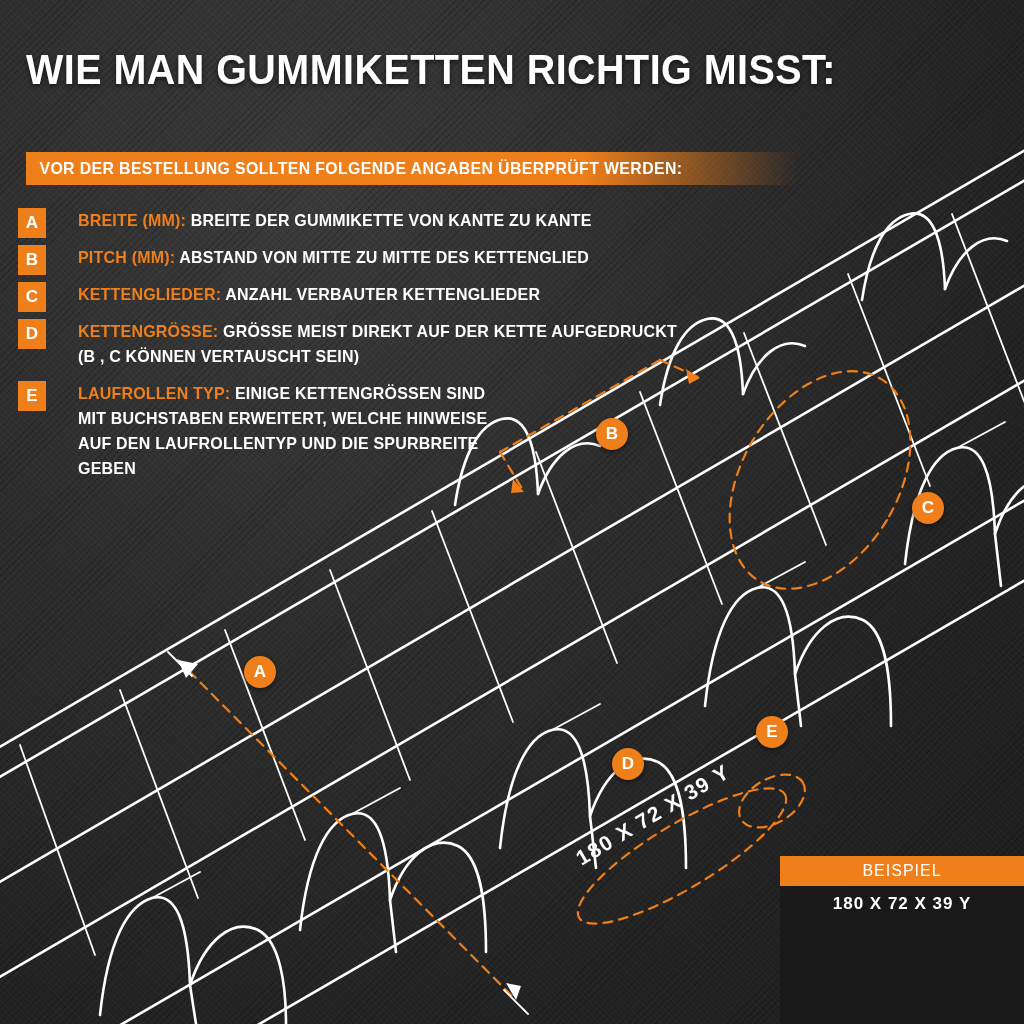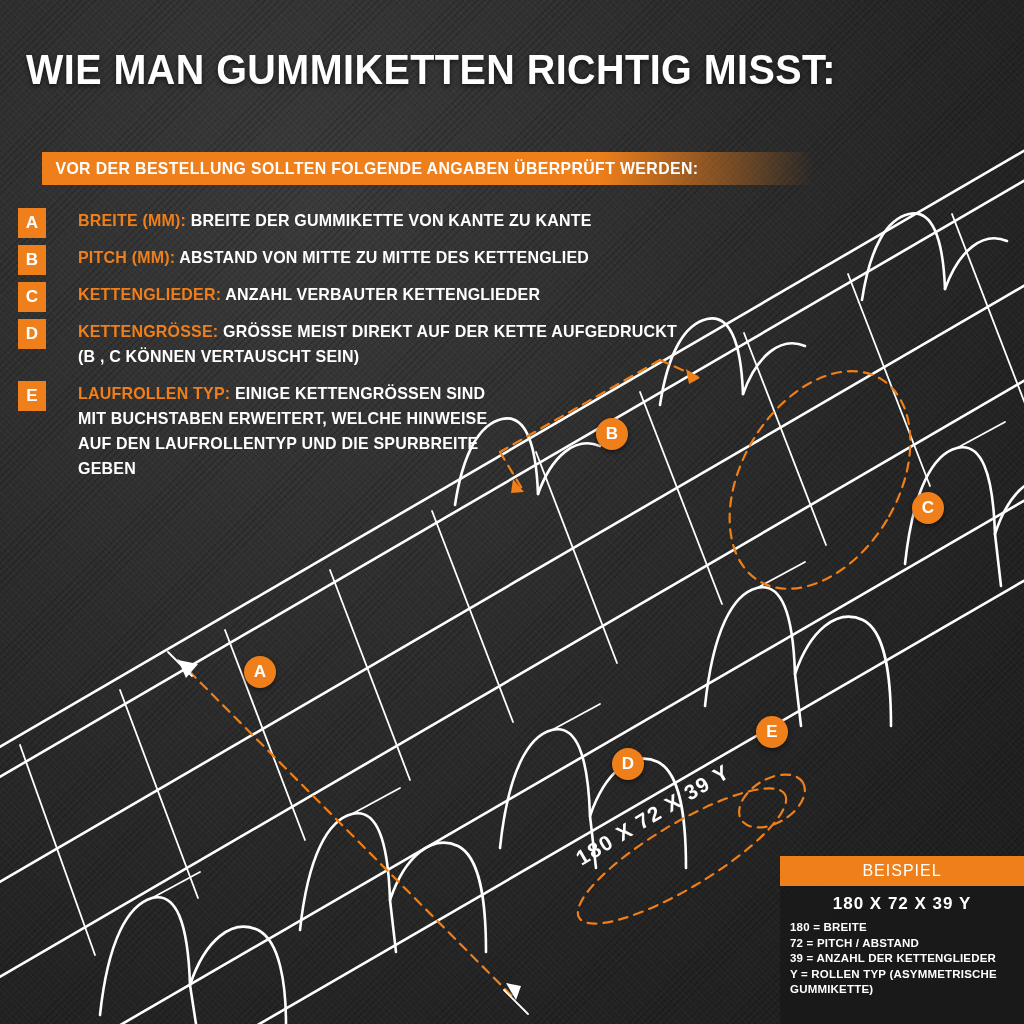--- a/index.html
+++ b/index.html
@@ -52,21 +52,20 @@
 
   .subtitle-bar {
     position: absolute;
     left: 26px;
     top: 152px;
     width: 772px;
     height: 33px;
     background: linear-gradient(90deg, #ef7f1a 0%, #ef7f1a 72%, rgba(239,127,26,0.0) 100%);
     display: flex;
     align-items: center;
-    margin-left: 16px;
   }
   .subtitle-bar span {
     font-size: 16.5px;
     font-weight: 700;
     letter-spacing: 0.4px;
     padding-left: 14px;
     text-transform: uppercase;
     white-space: nowrap;
     transform: scaleX(0.96);
     transform-origin: left center;
@@ -320,22 +319,16 @@
     <div class="marker" style="left:596px; top:418px;">B</div>
     <div class="marker" style="left:912px; top:492px;">C</div>
     <div class="marker" style="left:612px; top:748px;">D</div>
     <div class="marker" style="left:756px; top:716px;">E</div>
 
     <div class="code-label" style="left:578px; top:848px; transform: rotate(-31deg); transform-origin: left center;">180 X 72 X 39 Y</div>
 
     <div class="example-box">
       <div class="example-header">BEISPIEL</div>
       <div class="example-code">180 X 72 X 39 Y</div>
-      <div class="example-list">
-        <div>180 = BREITE</div>
-        <div>72 = PITCH / ABSTAND</div>
-        <div>39 = ANZAHL DER KETTENGLIEDER</div>
-        <div>Y = ROLLEN TYP (ASYMMETRISCHE GUMMIKETTE)</div>
-      </div>
     </div>
 
   </div>
 </div>
 
 </body></html>

